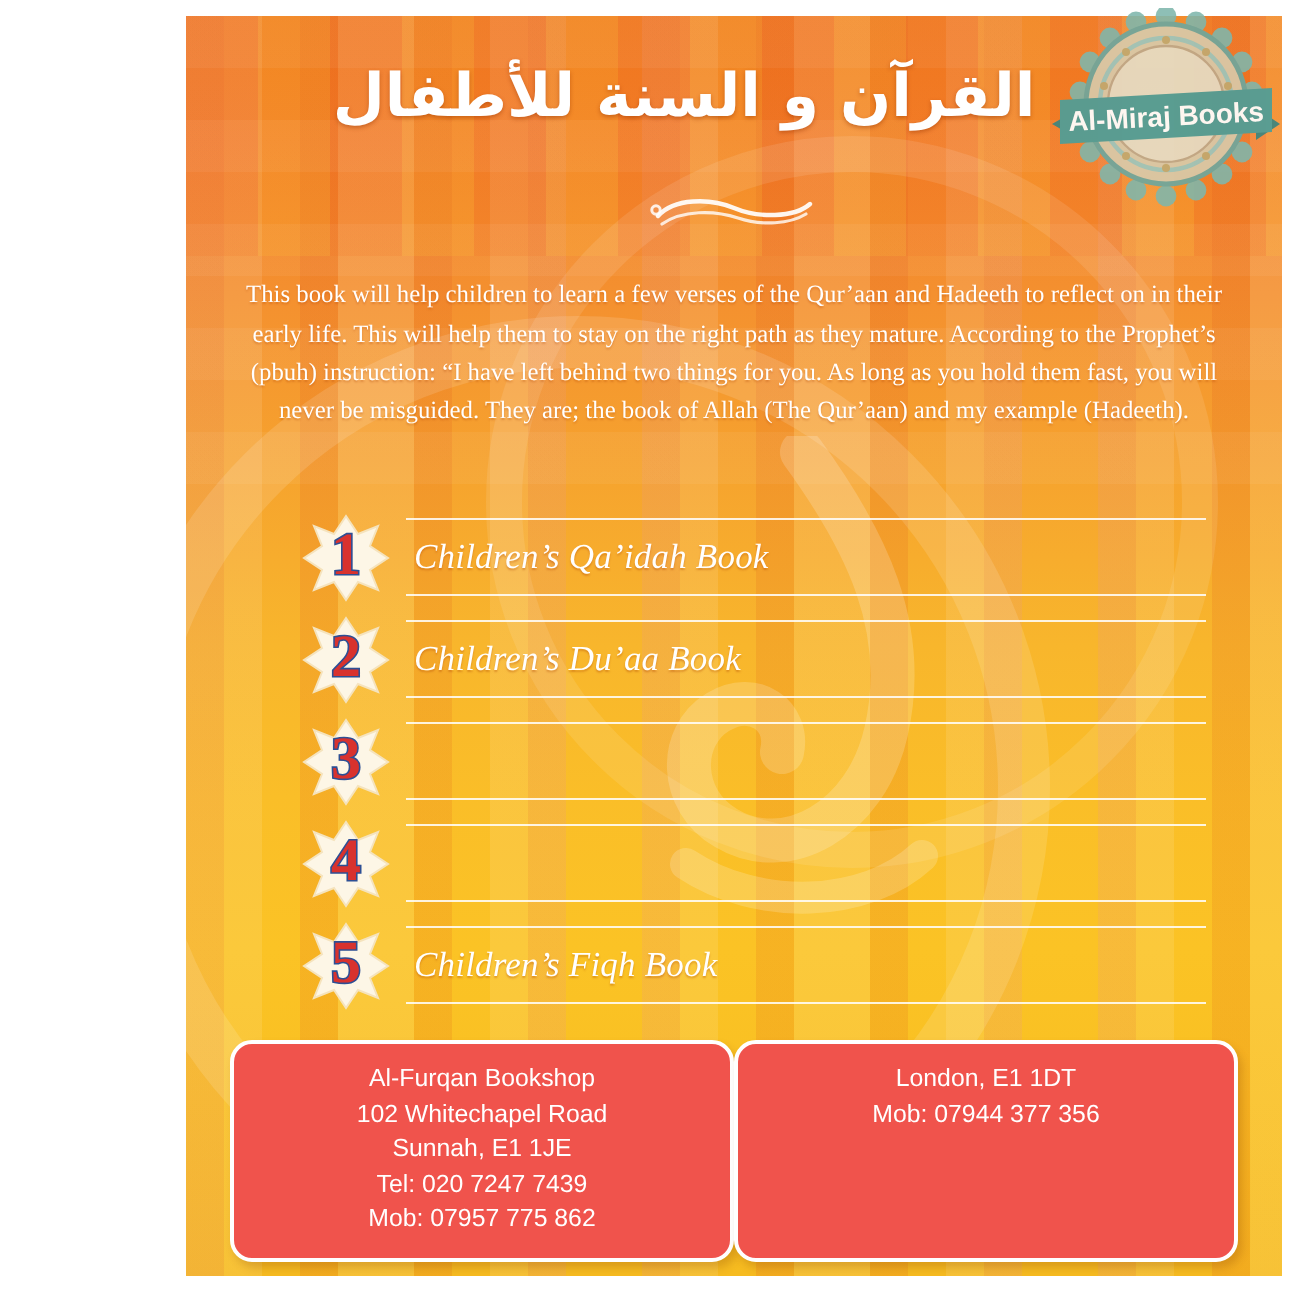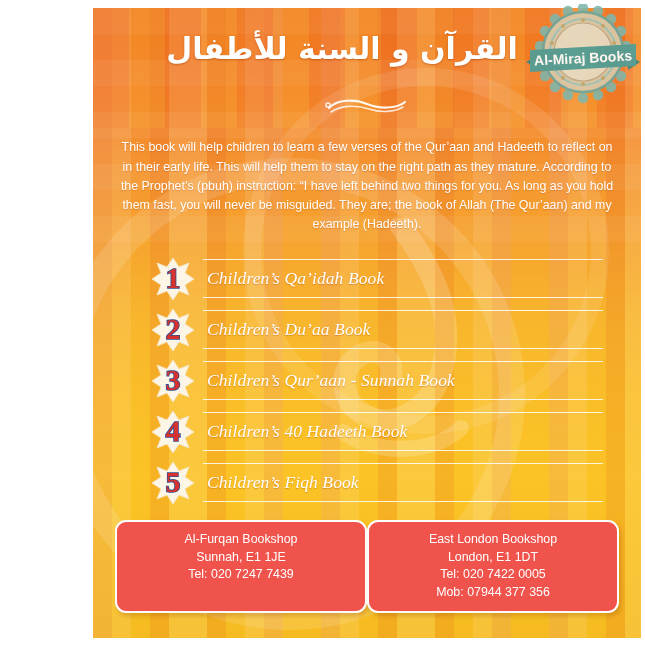--- a/index.html
+++ b/index.html
@@ -145,21 +145,21 @@
   #blurb {
     position: absolute;
     left: 24px;
     right: 24px;
     top: 118px;
     z-index: 4;
     text-align: center;
     color: #ffffff;
     font-size: 12.4px;
     line-height: 1.55;
-    font-family: Liberation Sans, sans-serif;
+    font-family: Liberation Serif, serif;
     text-shadow: 0 1px 1px rgba(170,60,0,.30);
   }
 
   
   #book-list {
     position: absolute;
     left: 58px;
     right: 28px;
     top: 245px;
     z-index: 4;
@@ -311,59 +311,57 @@
       </div>
 
       <div class="book-row">
         <div class="row-rules"></div>
         <div class="num-badge">
           <svg class="num-star" viewBox="0 0 44 44" aria-hidden="true">
             <polygon points="22,1 28,10 38,6 34,16 43,22 34,28 38,38 28,34 22,43 16,34 6,38 10,28 1,22 10,16 6,6 16,10" fill="#fdf6e6" stroke="#f5e3bd" stroke-width="1"></polygon>
           </svg>
           <span class="num-text">3</span>
         </div>
-        <span class="book-title">Children’s Qur’aan - Sunnah Book</span>
       </div>
 
       <div class="book-row">
         <div class="row-rules"></div>
         <div class="num-badge">
           <svg class="num-star" viewBox="0 0 44 44" aria-hidden="true">
             <polygon points="22,1 28,10 38,6 34,16 43,22 34,28 38,38 28,34 22,43 16,34 6,38 10,28 1,22 10,16 6,6 16,10" fill="#fdf6e6" stroke="#f5e3bd" stroke-width="1"></polygon>
           </svg>
           <span class="num-text">4</span>
         </div>
-        <span class="book-title">Children’s 40 Hadeeth Book</span>
       </div>
 
       <div class="book-row">
         <div class="row-rules"></div>
         <div class="num-badge">
           <svg class="num-star" viewBox="0 0 44 44" aria-hidden="true">
             <polygon points="22,1 28,10 38,6 34,16 43,22 34,28 38,38 28,34 22,43 16,34 6,38 10,28 1,22 10,16 6,6 16,10" fill="#fdf6e6" stroke="#f5e3bd" stroke-width="1"></polygon>
           </svg>
           <span class="num-text">5</span>
         </div>
         <span class="book-title">Children’s Fiqh Book</span>
       </div>
 
     </div>
 
     <div id="shops">
 
       <div class="shop-card">
         <span class="shop-line">Al-Furqan Bookshop</span>
+        <span class="shop-line">102 Whitechapel Road</span>
         <span class="shop-line">Sunnah, E1 1JE</span>
         <span class="shop-line">Tel: 020 7247 7439</span>
+        <span class="shop-line">Mob: 07957 775 862</span>
       </div>
 
       <div class="shop-card">
-        <span class="shop-line">East London Bookshop</span>
         <span class="shop-line">London, E1 1DT</span>
-        <span class="shop-line">Tel: 020 7422 0005</span>
         <span class="shop-line">Mob: 07944 377 356</span>
       </div>
 
     </div>
 
   </div>
 
   <svg id="logo" viewBox="0 0 118 100" aria-hidden="false">
     <g opacity="0.93">
 

